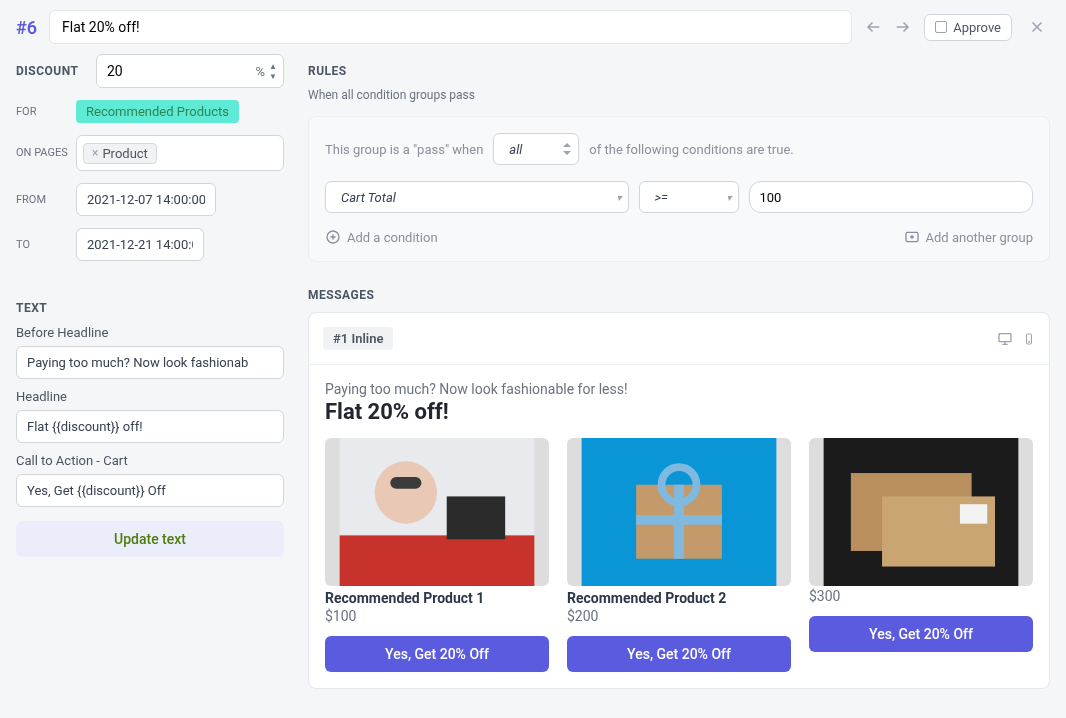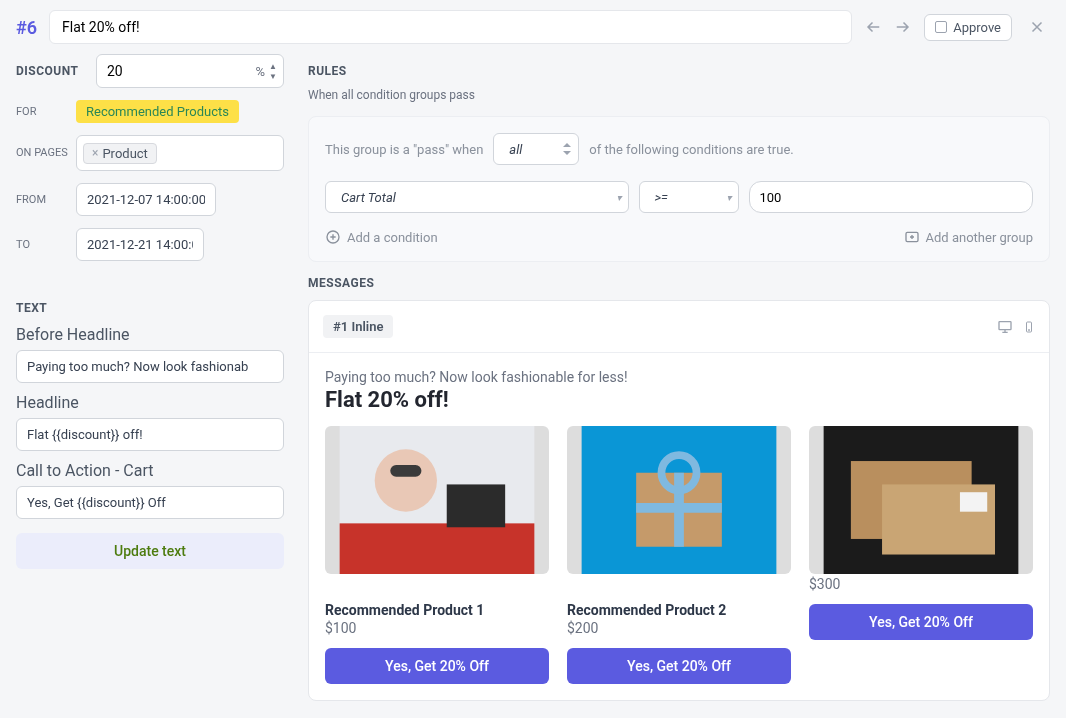--- a/index.html
+++ b/index.html
@@ -21,27 +21,27 @@
 .section-head { font-size: 12px; font-weight: 700; letter-spacing: 0.5px; color: #4b5563; margin: 10px 0; }
 .row { display: flex; align-items: center; margin-bottom: 12px; gap: 8px; }
 .row-label { font-size: 11px; color: #6b7280; width: 52px; flex-shrink:0; line-height:1.2; }
 .value-cell { flex:1; }
 
 .num-input-wrap { display:flex; align-items:center; border:1px solid #d1d5db; border-radius:6px; background:#fff; padding:0 6px 0 10px; height:34px; }
 .num-input-wrap input { border:none; outline:none; width: 100%; font-size:14px; }
 .num-input-wrap .unit { font-size:13px; color:#6b7280; margin-right:4px; }
 .stepper { display:flex; flex-direction:column; font-size:8px; color:#6b7280; gap:1px; }
 
-.tag-green { display:inline-block; background:#fde047; color:#2b8756; font-size:13px; padding:4px 10px; border-radius:4px; }
+.tag-green { display:inline-block; background:#5eead4; color:#2b8756; font-size:13px; padding:4px 10px; border-radius:4px; }
 .tag-input-box { border:1px solid #d1d5db; border-radius:6px; background:#fff; padding:6px; min-height:36px; }
 .tag-chip { display:inline-flex; align-items:center; gap:4px; background:#f1f2f4; border:1px solid #d7d9de; border-radius:4px; padding:2px 8px; font-size:13px; color:#4b5563; }
 .tag-chip .x { color:#9ca3af; font-size:12px; }
 
 .text-input { width:100%; padding:8px 10px; border:1px solid #d1d5db; border-radius:6px; background:#fff; font-size:13px; color:#374151; }
-.field-label { font-size:16px; color:#4b5563; margin:10px 0 6px; }
+.field-label { font-size:13px; color:#4b5563; margin:10px 0 6px; }
 
 .update-btn { width:100%; background:#ebedfb; color:#4d7c0f; border:none; border-radius:6px; padding:10px; font-size:14px; font-weight:500; cursor:pointer; margin-top:14px; }
 
 .rules-sub { font-size:12px; color:#6b7280; margin-bottom:14px; }
 .rules-box { background:#f8f9fb; border:1px solid #eceef2; border-radius:8px; padding:16px; }
 .rule-line { display:flex; align-items:center; gap:10px; font-size:13px; color:#8a919c; margin-bottom:16px; }
 .select-box { border:1px solid #d1d5db; border-radius:6px; background:#fff; padding:6px 24px 6px 15px; font-size:13px; color:#374151; position:relative; min-height:32px; display:flex; align-items:center;font-style:italic; }
 .select-box .chev { position:absolute; right:6px; top:50%; transform:translateY(-50%); font-size:10px; color:#9ca3af; }
 .cond-row { display:flex; gap:10px; margin-bottom:16px; }
 .cond-row .select-box:first-child { flex:1; }
@@ -53,21 +53,21 @@
 .messages-card { background:#fff; border:1px solid #e5e7eb; border-radius:8px; margin-top:10px; }
 .msg-head { display:flex; justify-content:space-between; align-items:center; padding:14px; border-bottom:1px solid #eceef2; }
 .msg-tag { background:#f1f2f4; border-radius:4px; padding:4px 10px; font-size:13px; font-weight:600; color:#4b5563; }
 .device-icons { display:flex; gap:10px; color:#9ca3af; }
 .msg-body { padding:16px; }
 .pre-headline { font-size:14px; color:#6b7280; margin-bottom:2px; }
 .headline { font-size:22px; font-weight:700; color:#23262f; margin-bottom:14px; }
 .products { display:flex; gap:18px; }
 .product { flex:1; }
 .prod-img { width:100%; height:148px; border-radius:6px; background:#ddd; display:flex; align-items:center; justify-content:center; overflow:hidden; }
-.prod-title { font-size:14px; font-weight:700; margin-top:28px; color:#2d3748; }
+.prod-title { font-size:14px; font-weight:700; margin-top:4px; color:#2d3748; }
 .prod-price { font-size:14px; color:#6b7280; margin-top:2px; }
 .cta-btn { width:100%; background:#5b5be0; color:#fff; border:none; border-radius:6px; padding:10px; font-size:14px; font-weight:500; margin-top:12px; cursor:pointer; }
 
 svg { display:block; }
 </style>
 </head>
 <body>
 
 <div class="topbar">
   <span class="page-id">#6</span>
@@ -192,21 +192,21 @@
         <span>
           <svg width="16" height="16" viewBox="0 0 24 24" fill="none" stroke="currentColor" stroke-width="2">
               <rect x="3" y="5" width="18" height="14" rx="2"></rect>
               <path d="M12 9v6M9 12h6"></path>
             </svg>
           <span>Add another group</span>
         </span>
       </div>
     </div>
 
-    <div class="section-head" style="margin-top:14px">MESSAGES</div>
+    <div class="section-head" style="margin-top:26px">MESSAGES</div>
 
     <div class="messages-card">
       <div class="msg-head">
         <span class="msg-tag">#1 Inline</span>
         <div class="device-icons">
           <span>
               <svg width="16" height="16" viewBox="0 0 24 24" fill="none" stroke="currentColor" stroke-width="2">
                 <rect x="3" y="4" width="18" height="12" rx="1"></rect>
                 <path d="M8 20h8M12 16v4"></path>
               </svg>

